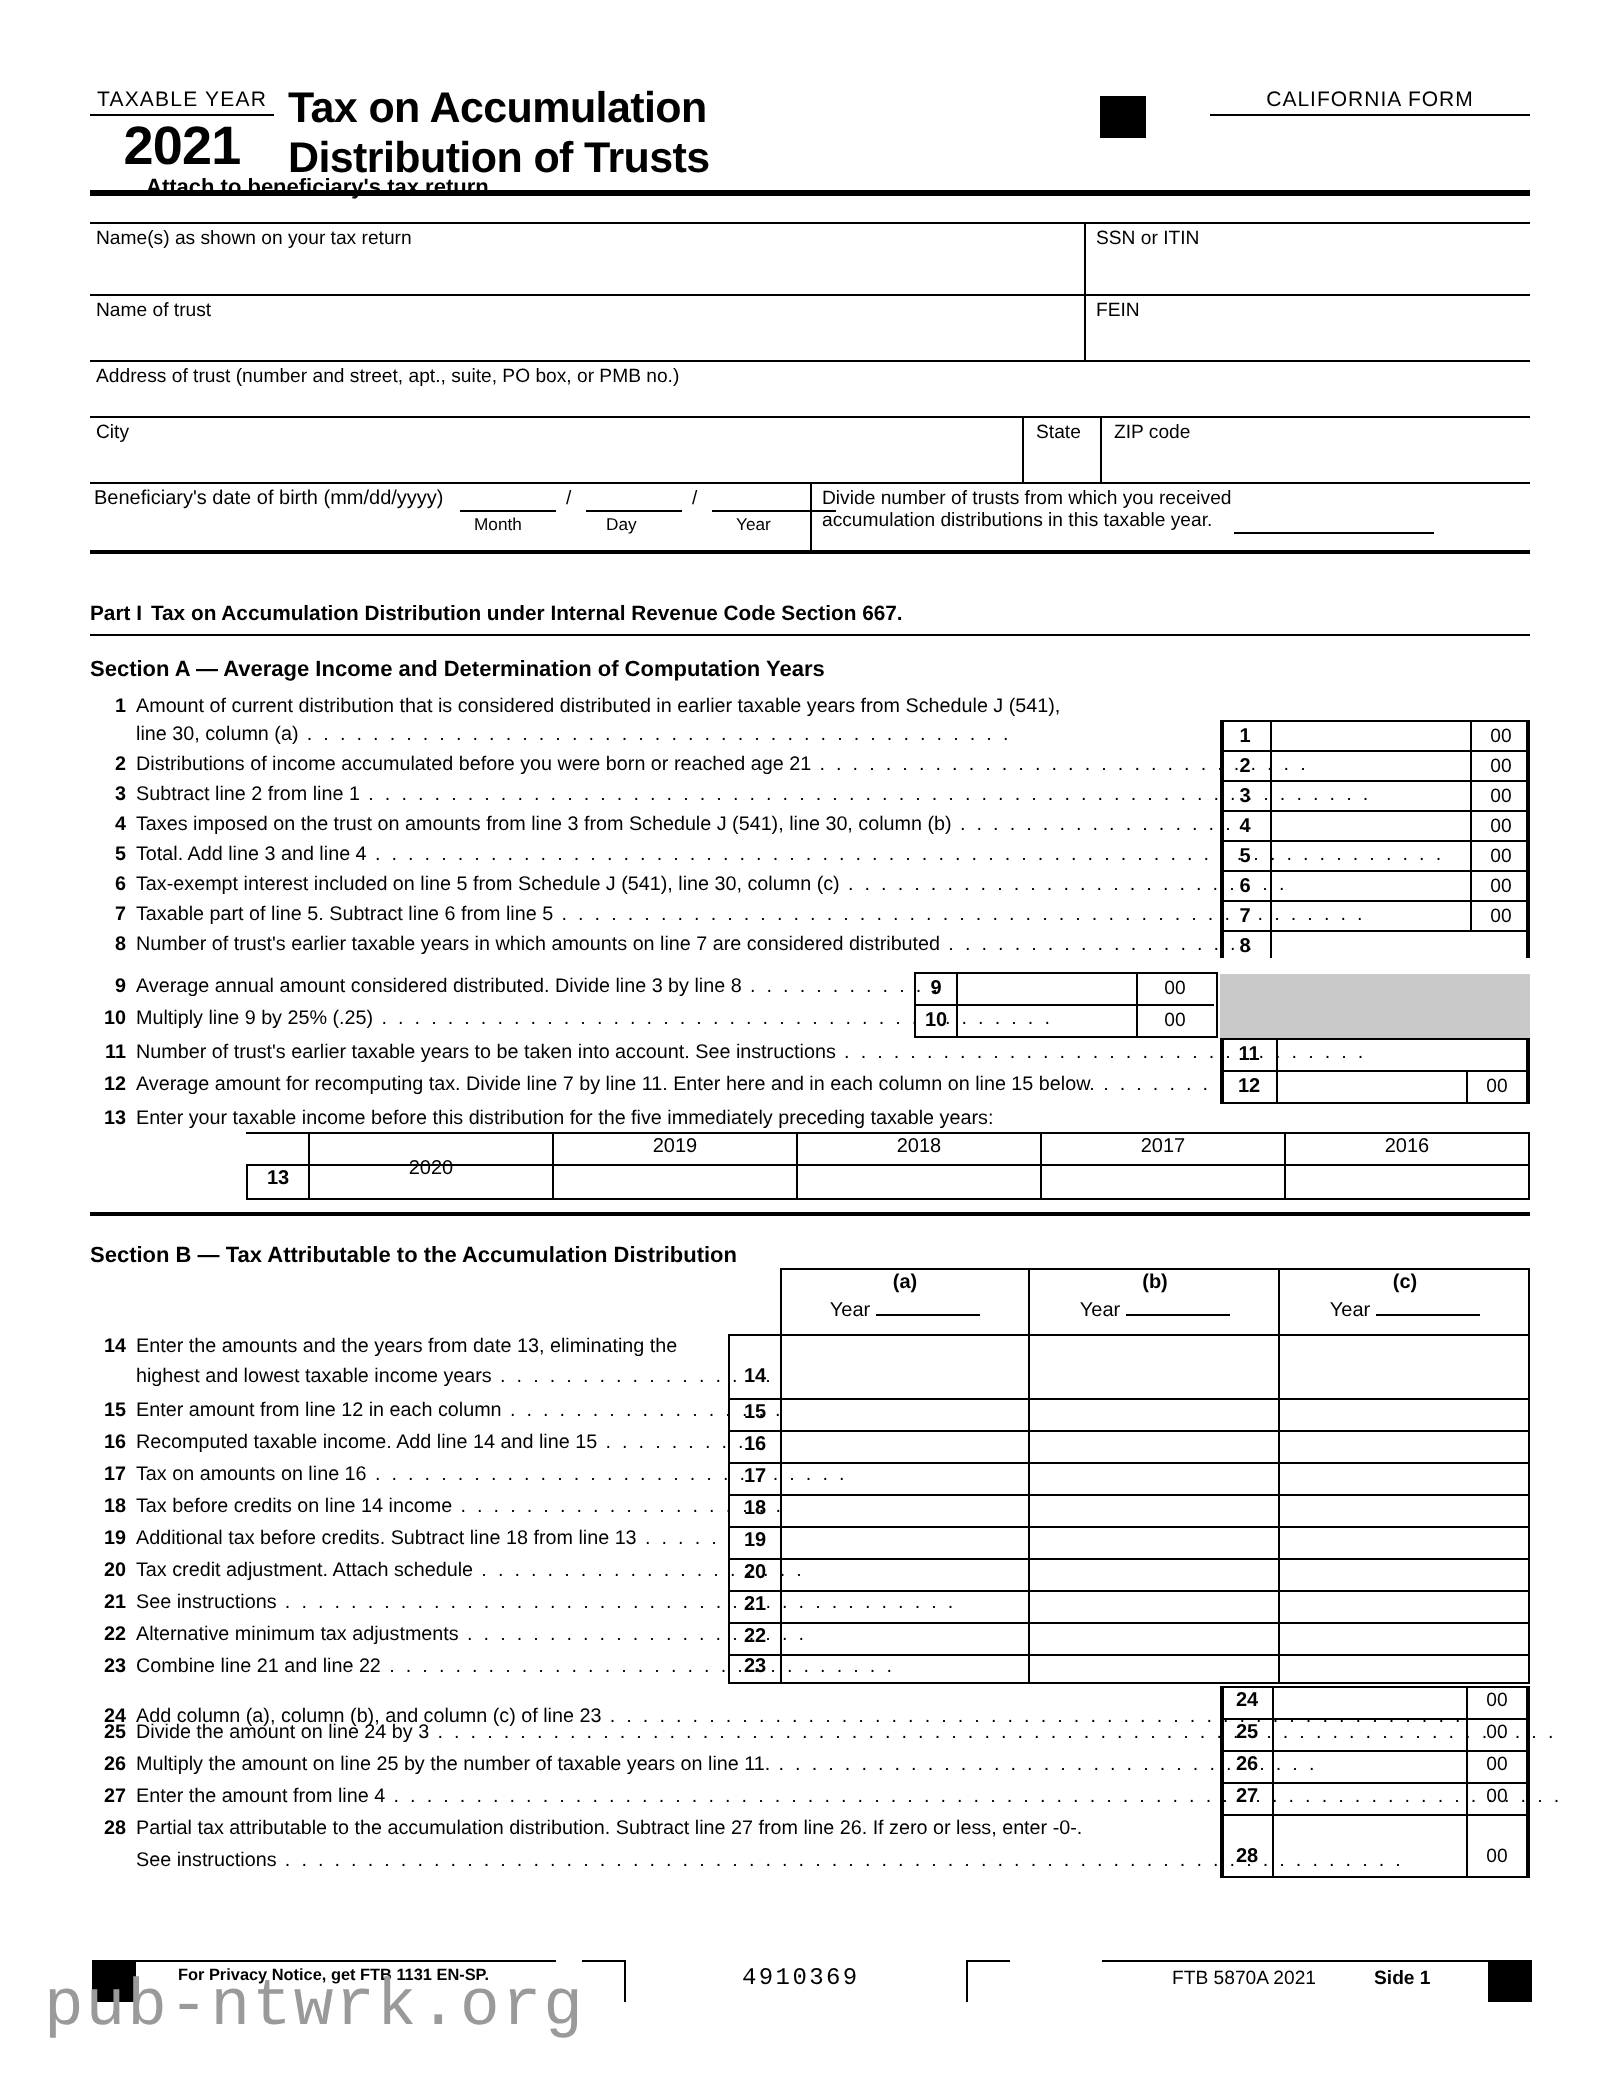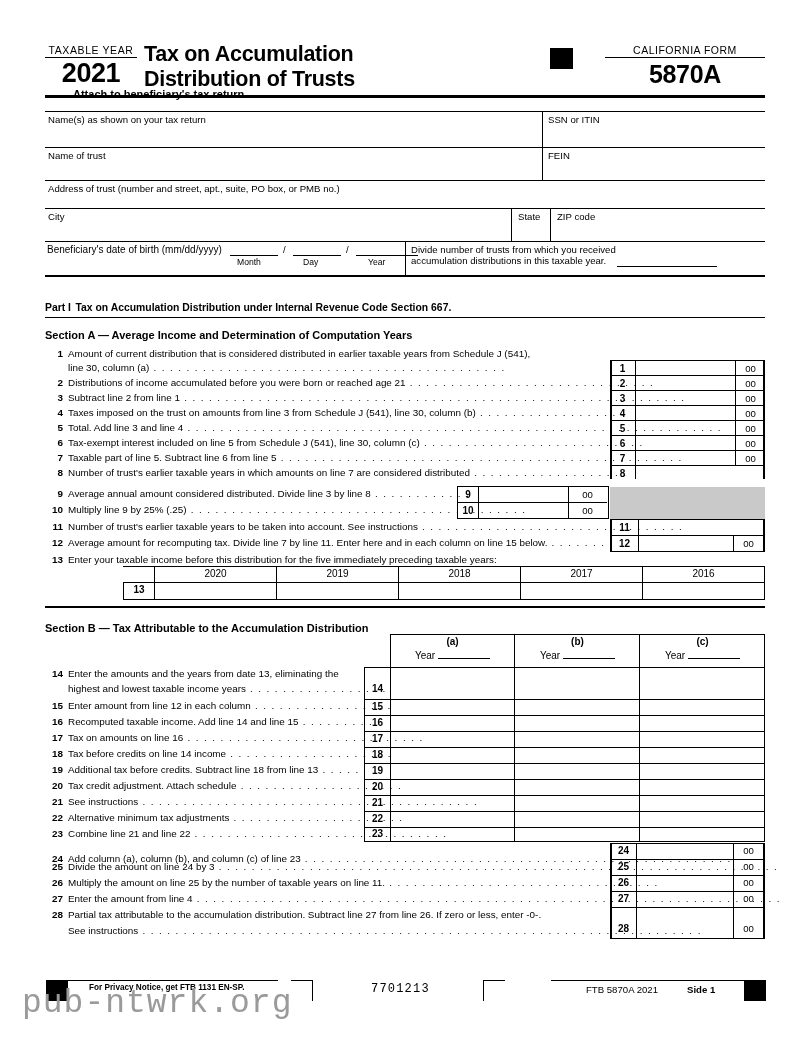--- a/index.html
+++ b/index.html
@@ -112,21 +112,20 @@
       <div class="taxyear-label">TAXABLE YEAR</div>
       <div class="taxyear-value">2021</div>
     </div>
     <div class="form-title">
       <div>Tax on Accumulation</div>
       <div>Distribution of Trusts</div>
     </div>
     <div class="blk-square"></div>
     <div class="ca-form-box">
       <div class="ca-form-label">CALIFORNIA  FORM</div>
-      <div class="ca-form-num">5870A</div>
     </div>
   </div>
 
   <div class="rule-heavy" style="top:95px;height:2.6px;"></div>
 
   <div class="attach-line">Attach to beneficiary's tax return.</div>
 
   <div class="bx" style="left:45px;top:111px;width:720px;height:36px;">
     <div class="thinline" style="top:0;height:1.3px;"></div>
     <div class="idcell" style="left:0;top:1px;">Name(s) as shown on your tax return</div>
@@ -316,21 +315,21 @@
     <div class="bx" style="left:0;top:32.5px;width:642px;height:1.6px;background:#000;"></div>
 
     <div class="bx" style="left:0;top:16px;width:1.3px;height:17px;background:#000;"></div>
     <div class="bx" style="left:31px;top:0;width:1.3px;height:33px;background:#000;"></div>
     <div class="bx" style="left:153px;top:0;width:1.2px;height:33px;background:#000;"></div>
     <div class="bx" style="left:275px;top:0;width:1.2px;height:33px;background:#000;"></div>
     <div class="bx" style="left:397px;top:0;width:1.2px;height:33px;background:#000;"></div>
     <div class="bx" style="left:519px;top:0;width:1.2px;height:33px;background:#000;"></div>
     <div class="bx" style="left:640.7px;top:0;width:1.3px;height:33px;background:#000;"></div>
 
-    <div class="yrcell" style="left:32px;top:2px;width:121px;">2020</div>
+    <div class="yrcell" style="left:32px;top:13px;width:121px;">2020</div>
     <div class="yrcell" style="left:154px;top:2px;width:121px;">2019</div>
     <div class="yrcell" style="left:276px;top:2px;width:121px;">2018</div>
     <div class="yrcell" style="left:398px;top:2px;width:121px;">2017</div>
     <div class="yrcell" style="left:520px;top:2px;width:121px;">2016</div>
 
     <div style="position:absolute;left:2px;top:18px;width:28px;font-size:10px;font-weight:bold;text-align:center;">13</div>
     <div class="bx" style="left:33px;top:18px;width:119px;height:14px;"></div>
     <div class="bx" style="left:155px;top:18px;width:119px;height:14px;"></div>
     <div class="bx" style="left:277px;top:18px;width:119px;height:14px;"></div>
     <div class="bx" style="left:399px;top:18px;width:119px;height:14px;"></div>
@@ -519,21 +518,21 @@
 
   <div class="footer">
     <div class="fsq" style="left:0;top:0;"></div>
     <div class="fline" style="left:22px;top:0;width:210px;"></div>
     <div class="ftext" style="left:43px;top:3px;">For Privacy Notice, get FTB 1131 EN-SP.</div>
 
     <div class="fcorner" style="left:245px;top:0;">
       <div class="fline" style="left:0;top:0;width:22px;"></div>
       <div style="position:absolute;right:0;top:0;width:1.4px;height:21px;background:#000;"></div>
     </div>
-    <div class="fnum" style="left:325px;top:2px;">7701213</div>
+    <div class="fnum" style="left:325px;top:2px;">4910369</div>
     <div class="fcorner" style="left:437px;top:0;">
       <div class="fline" style="left:0;top:0;width:22px;"></div>
       <div style="position:absolute;left:0;top:0;width:1.4px;height:21px;background:#000;"></div>
     </div>
     <div class="fline" style="left:505px;top:0;width:193px;"></div>
     <div class="fright" style="left:540px;top:4px;">FTB 5870A  2021</div>
     <div class="fright" style="left:641px;top:4px;font-weight:bold;">Side 1</div>
     <div class="fsq" style="left:698px;top:0;"></div>
   </div>
 

